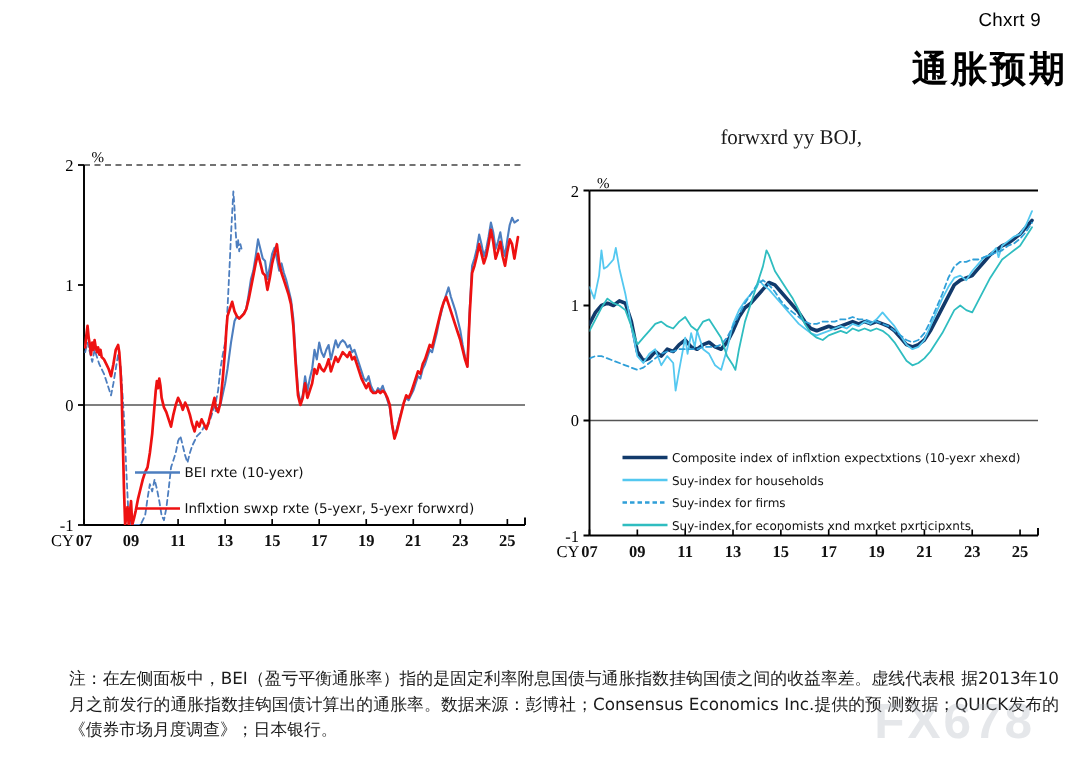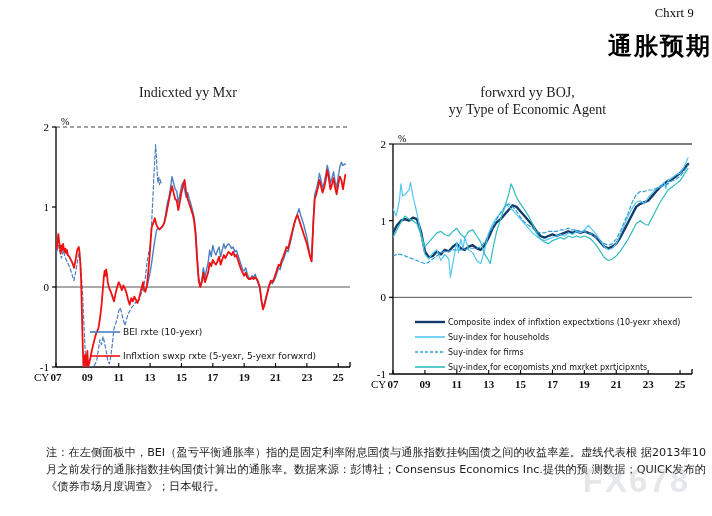--- a/index.html
+++ b/index.html
@@ -5,21 +5,21 @@
   html,body{margin:0;padding:0;}
   body{
     width:712px;height:516px;background:#ffffff;
     font-family:"Liberation Serif",serif;color:#000;
     position:relative;overflow:hidden;
   }
   .page{position:absolute;inset:0;}
 
   .chart-no{
     position:absolute;right:18px;top:6px;
-    font-family:Liberation Serif, serif;font-size:12.5px;letter-spacing:.2px;
+    font-family:Liberation Sans, sans-serif;font-size:12.5px;letter-spacing:.2px;
   }
   .main-title{
     position:absolute;left:0;right:0;top:30px;text-align:right;
     font-family:"DejaVu Sans",sans-serif;font-weight:bold;font-size:24px;
     letter-spacing:2px;color:#000;
   }
   .panel{position:absolute;top:84px;}
   .panel.left{left:18px;width:340px;}
   .panel.right{left:355px;width:345px;}
   .panel-title{
@@ -49,21 +49,20 @@
 </head>
 <body>
 
 <div class="page">
 
   <div class="chart-no">Chxrt 9</div>
 
   <div class="main-title">通胀预期</div>
 
   <div class="panel left">
-    <div class="panel-title">Indicxted yy Mxr</div>
     <div class="plot-wrap">
       <svg id="svg-left" width="340" height="300" viewBox="0 0 340 300">
           <line x1="38" y1="18" x2="332" y2="18" stroke="#444" stroke-width="1" stroke-dasharray="4,3"></line>
           <line x1="38" y1="178" x2="332" y2="178" stroke="#555555" stroke-width="1"></line>
           <line x1="38" y1="18" x2="38" y2="258" stroke="#000" stroke-width="1.3"></line>
           <line x1="38" y1="258" x2="332" y2="258" stroke="#000" stroke-width="1.3"></line>
           <line x1="332" y1="258" x2="332" y2="253" stroke="#000" stroke-width="1.3"></line>
           <line x1="34" y1="258" x2="38" y2="258" stroke="#000" stroke-width="1.2"></line>
           <text x="31" y="262" text-anchor="end" class="axis-num">-1</text>
           <line x1="34" y1="178" x2="38" y2="178" stroke="#000" stroke-width="1.2"></line>
@@ -109,21 +108,20 @@
             <text x="105" y="226.2" class="legend-txt-l">BEI rxte (10-yexr)</text>
             <line x1="72" y1="247" x2="102" y2="247" stroke="#ee1111" stroke-width="1.6"></line>
             <text x="105" y="250.2" class="legend-txt-l">Inflxtion swxp rxte (5-yexr, 5-yexr forwxrd)</text>
           </g>
         </svg>
     </div>
   </div>
 
   <div class="panel right">
     <div class="panel-title">forwxrd yy BOJ,</div>
-    <div class="panel-title">yy Type of Economic Agent</div>
     <div class="plot-wrap">
       <svg id="svg-right" width="345" height="285" viewBox="0 0 345 285">
           <line x1="38" y1="18" x2="337" y2="18" stroke="#000" stroke-width="1.2" stroke-dasharray="none"></line>
           <line x1="38" y1="171.33333333333334" x2="337" y2="171.33333333333334" stroke="#555555" stroke-width="1"></line>
           <line x1="38" y1="18" x2="38" y2="248" stroke="#000" stroke-width="1.3"></line>
           <line x1="38" y1="248" x2="337" y2="248" stroke="#000" stroke-width="1.3"></line>
           <line x1="337" y1="248" x2="337" y2="243" stroke="#000" stroke-width="1.3"></line>
           <line x1="34" y1="248" x2="38" y2="248" stroke="#000" stroke-width="1.2"></line>
           <text x="31" y="252" text-anchor="end" class="axis-num">-1</text>
           <line x1="34" y1="171.33333333333334" x2="38" y2="171.33333333333334" stroke="#000" stroke-width="1.2"></line>

